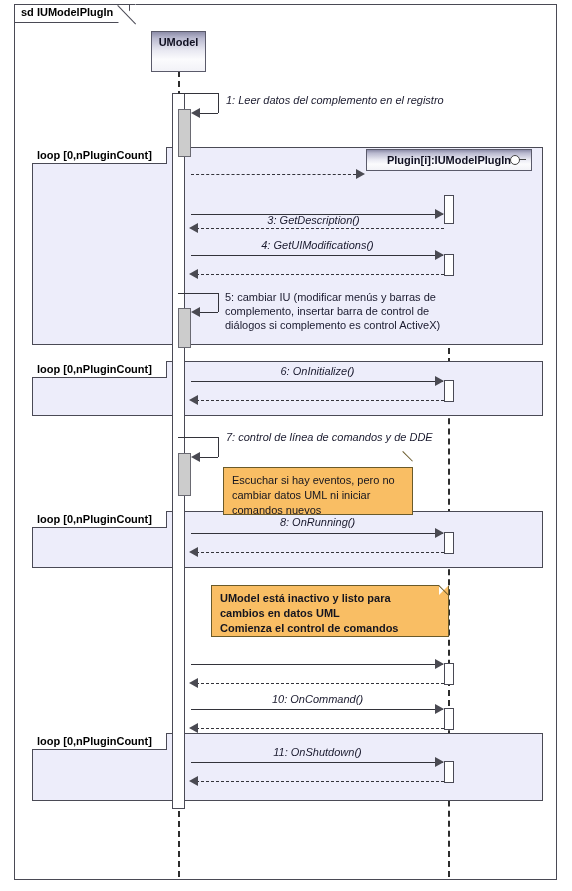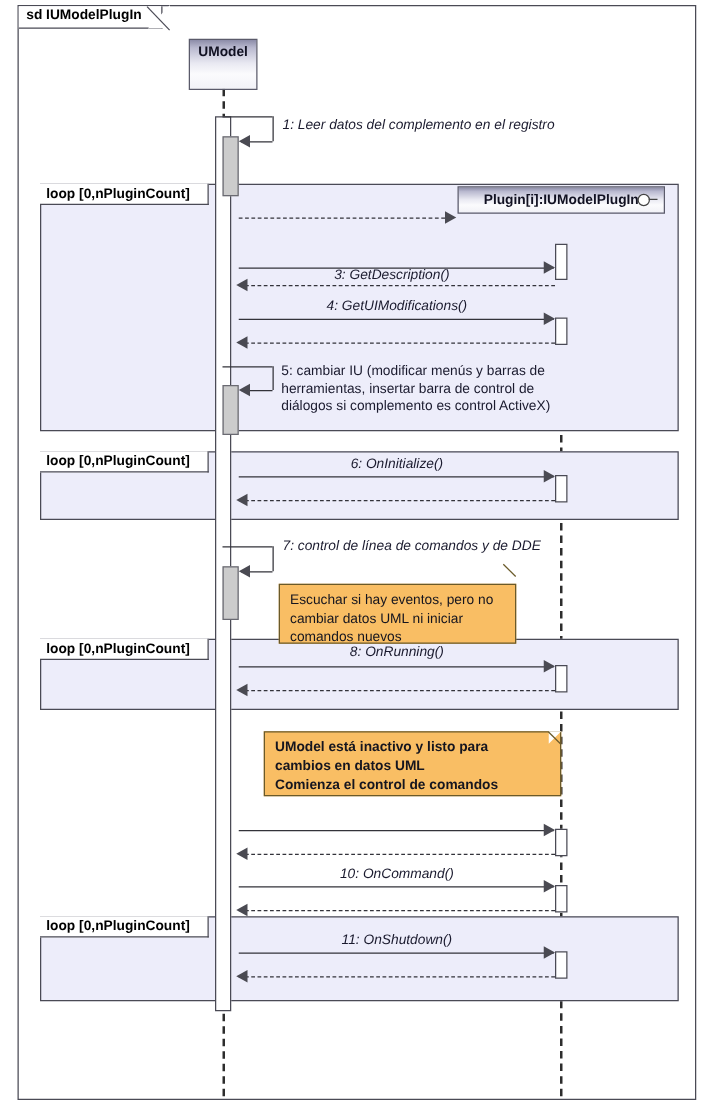--- a/index.html
+++ b/index.html
@@ -158,21 +158,21 @@
   <div class="arrow-r" style="left:420px;top:245px;"></div>
   <div class="msg-line-dash" style="left:176px;top:269px;width:253px;"></div>
   <div class="arrow-l" style="left:174px;top:264px;"></div>
 
   <div class="msg-line" style="left:163px;top:288px;width:40px;"></div>
   <div class="msg-vert" style="left:203px;top:288px;height:19px;"></div>
   <div class="msg-line" style="left:178px;top:307px;width:25px;"></div>
   <div class="arrow-l" style="left:176px;top:302px;"></div>
   <div class="msg-label-multi" style="left:210px;top:285px;width:250px;">
     <div>5: cambiar IU (modificar menús y barras de</div>
-    <div>herramientas, insertar barra de control de</div>
+    <div>complemento, insertar barra de control de</div>
     <div>diálogos si complemento es control ActiveX)</div>
   </div>
 
   <div class="msg-label" style="left:176px;top:360px;width:253px;">
     <span>6: OnInitialize()</span>
   </div>
   <div class="msg-line" style="left:176px;top:376px;width:252px;"></div>
   <div class="arrow-r" style="left:420px;top:371px;"></div>
   <div class="msg-line-dash" style="left:176px;top:395px;width:253px;"></div>
   <div class="arrow-l" style="left:174px;top:390px;"></div>

